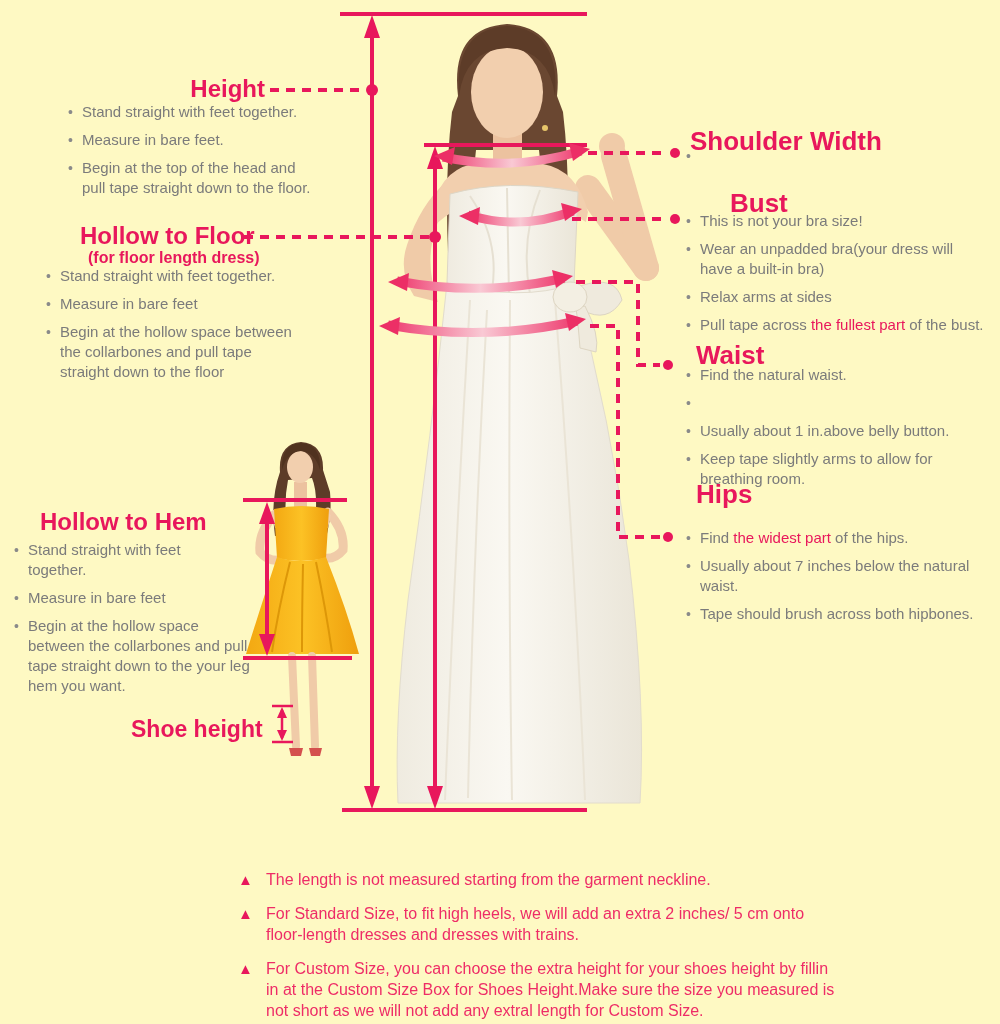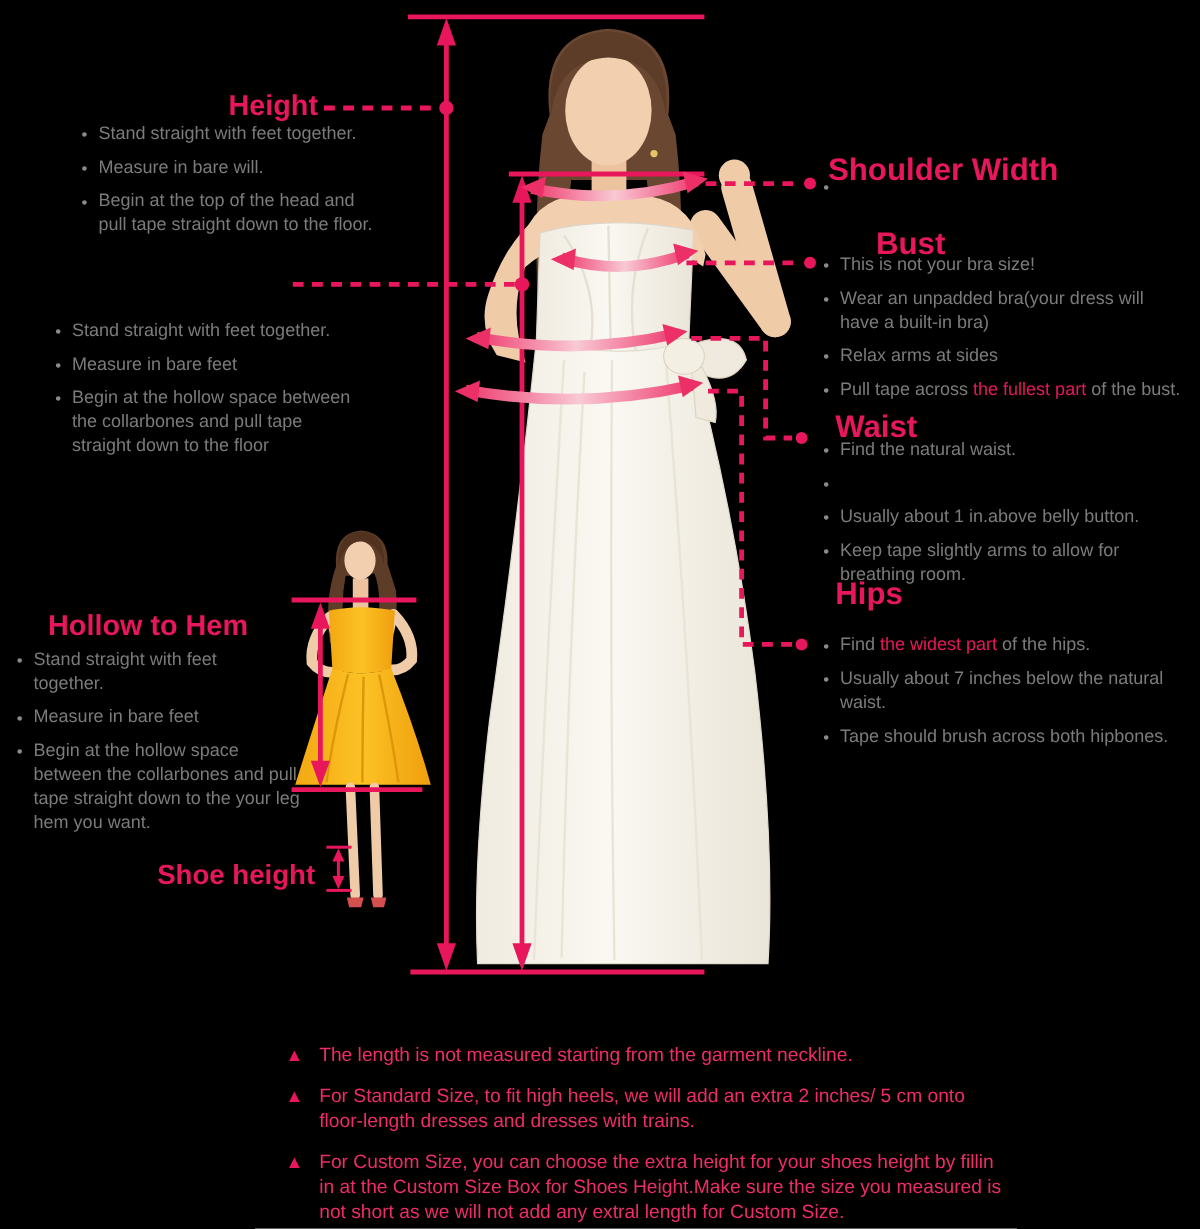--- a/index.html
+++ b/index.html
@@ -1,17 +1,17 @@
 <!DOCTYPE html>
 <html><head>
 <meta charset="utf-8">
 <style>
   html,body{margin:0;padding:0;background:#ffffff;}
   #canvas{
-    position:relative;width:1000px;height:1024px;background:#000000;overflow:hidden;
+    position:relative;width:1000px;height:1024px;background:#fef9c3;overflow:hidden;
     font-family:"Liberation Sans", sans-serif;
   }
   svg{position:absolute;left:0;top:0;}
   .txt{position:absolute;color:#7b7b7b;font-size:15px;line-height:20px;}
   .h1{color:#e8175c;font-weight:bold;font-size:24px;line-height:26px;white-space:nowrap;}
   .h1.small{font-size:26px;}
   .sub{color:#e8175c;font-weight:bold;font-size:16px;line-height:18px;white-space:nowrap;}
   ul.blist{list-style:none;margin:0;padding:0;}
   ul.blist li{display:flex;margin:0 0 8px 0;}
   ul.blist li .dot{flex:0 0 14px;color:#8a8a8a;font-size:14px;line-height:20px;}
@@ -202,29 +202,33 @@
   <div class="txt" style="left:60px;top:76px;width:205px;text-align:right;">
     <div class="h1">Height</div>
   </div>
   <ul class="blist txt" style="left:68px;top:102px;width:300px;">
     <li>
         <span class="dot">•</span>
         <span class="bt">Stand straight with feet together.</span>
       </li>
     <li>
         <span class="dot">•</span>
-        <span class="bt">Measure in bare will.</span>
+        <span class="bt">Measure in bare feet.</span>
       </li>
     <li>
         <span class="dot">•</span>
         <span class="bt">Begin at the top of the head and
 pull tape straight down to the floor.</span>
       </li>
   </ul>
 
+  <div class="txt" style="left:80px;top:223px;">
+    <div class="h1">Hollow to Floor</div>
+    <div class="sub" style="margin-left:8px;">(for floor length dress)</div>
+  </div>
   <ul class="blist txt" style="left:46px;top:266px;width:310px;">
     <li>
         <span class="dot">•</span>
         <span class="bt">Stand straight with feet together.</span>
       </li>
     <li>
         <span class="dot">•</span>
         <span class="bt">Measure in bare feet</span>
       </li>
     <li>

